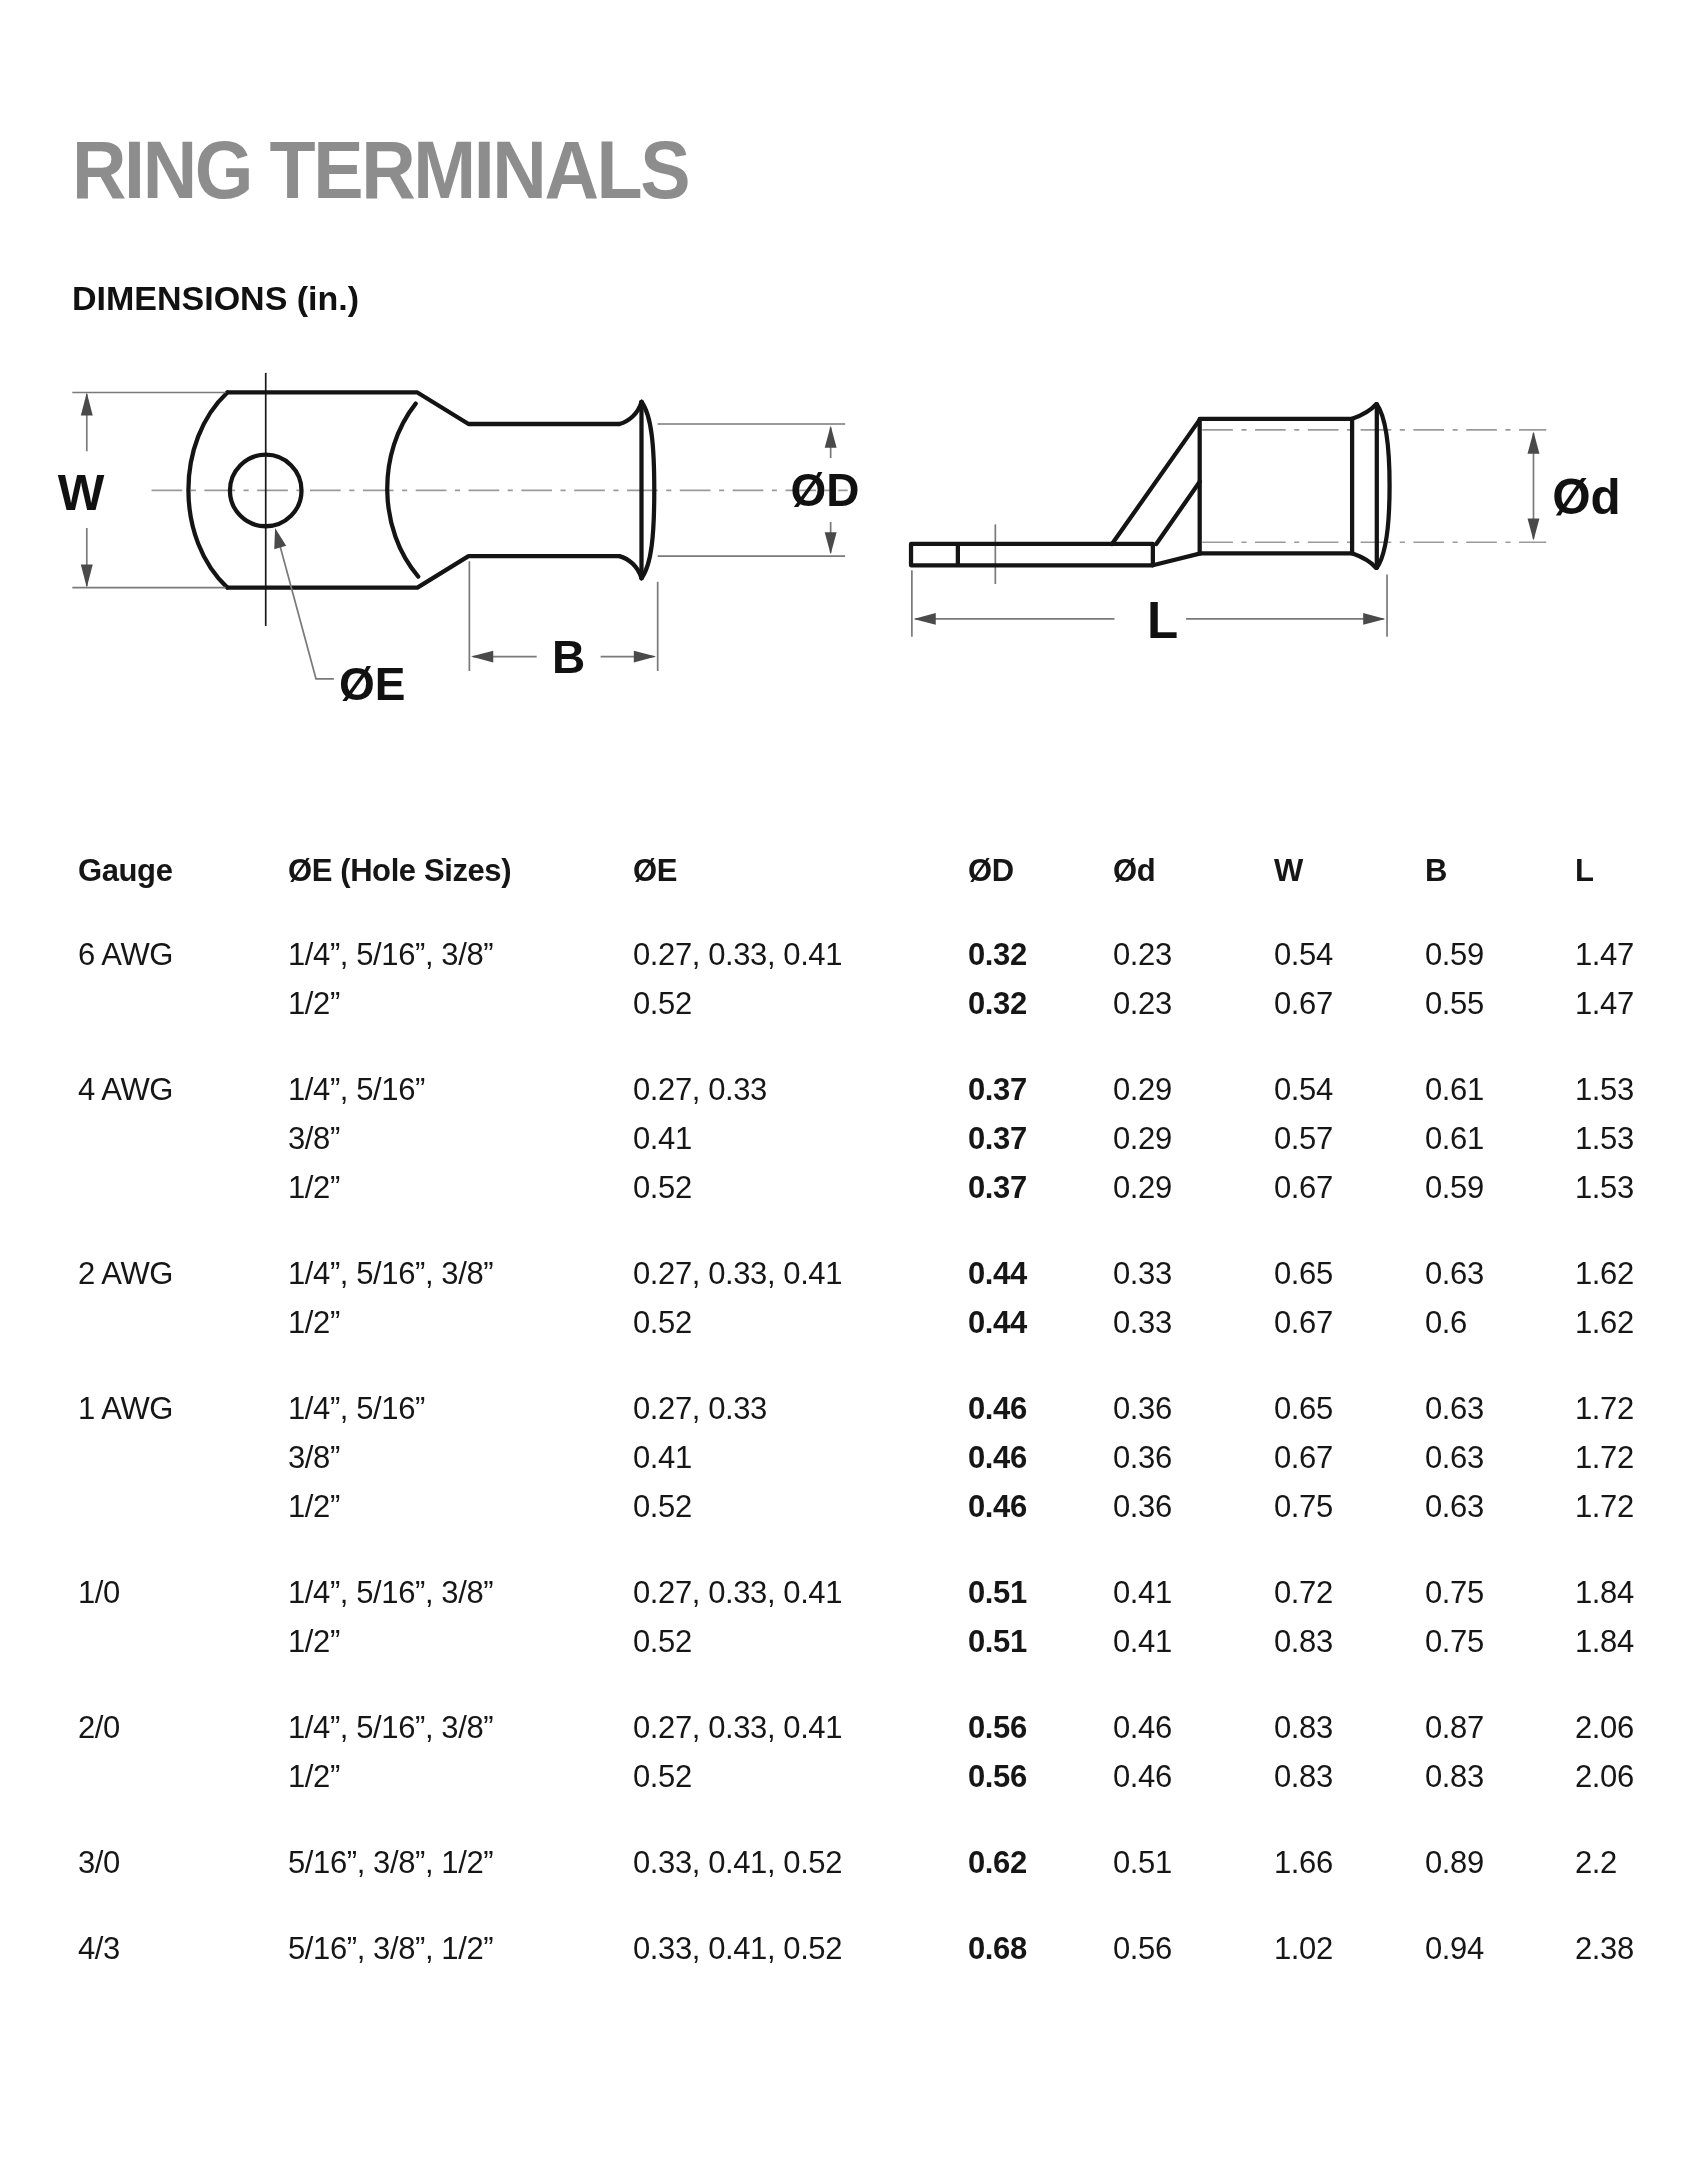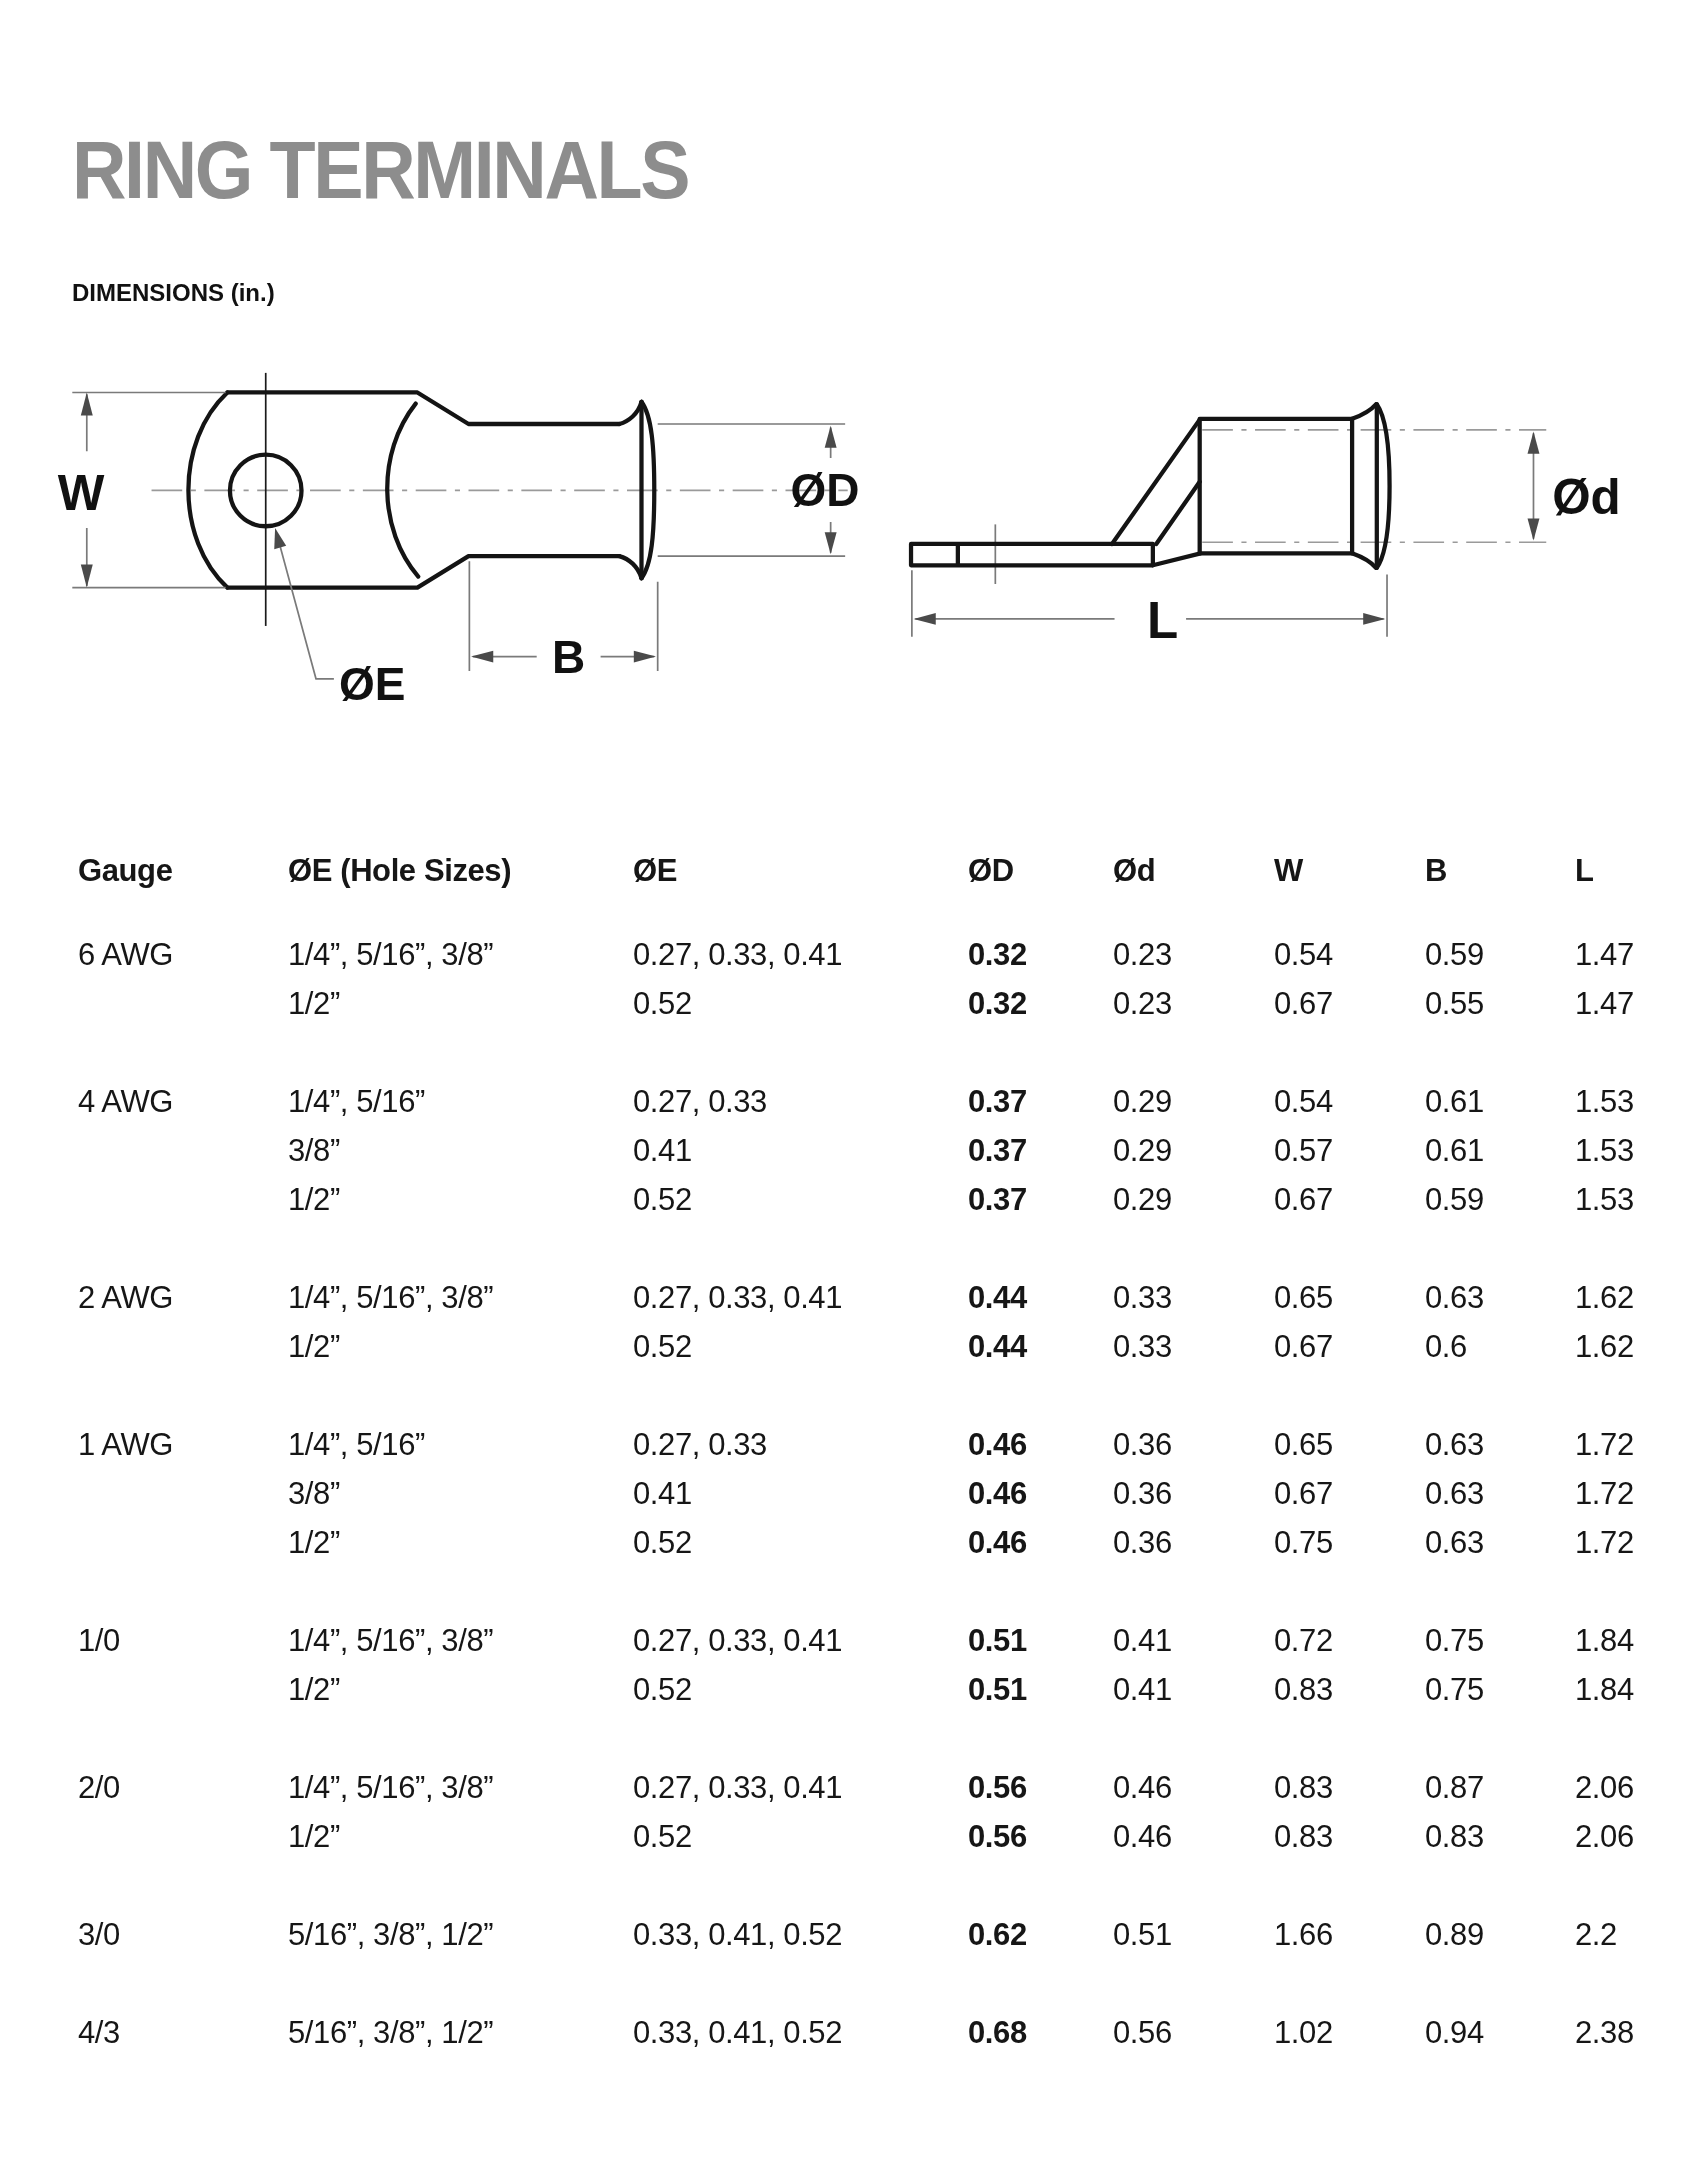--- a/index.html
+++ b/index.html
@@ -12,37 +12,37 @@
     overflow:hidden;
   }
   .page-title {
     position:absolute; left:72px; top:129px;
     font-size:82px; font-weight:bold; letter-spacing:-2.6px;
     color:#8d8d8d; line-height:1; white-space:nowrap;
     transform:scaleX(0.92); transform-origin:left center;
   }
   .section-heading {
     position:absolute; left:72px; top:281px;
-    font-size:24px; font-weight:bold; color:#111111; line-height:1;
+    font-size:34px; font-weight:bold; color:#111111; line-height:1;
   }
   svg.diagram { position:absolute; }
   #diagram-left  { left:51px;  top:366px; width:818px; height:358px; }
   #diagram-right { left:869px; top:366px; width:784px; height:281px; }
 
   .outline { fill:none; stroke:#141414; stroke-width:5; stroke-linecap:round; stroke-linejoin:round; }
   .thin-center { fill:none; stroke:#1a1a1a; stroke-width:2; }
   .centerline { fill:none; stroke:#9a9a9a; stroke-width:2; stroke-dasharray:36 10 6 10; }
   .dimline { fill:none; stroke:#7a7a7a; stroke-width:2; }
   .arrow { fill:#4a4a4a; stroke:none; }
   .dimtext { font-family:"Liberation Sans", sans-serif; font-weight:bold; fill:#111111; }
 
   .dim-table { position:absolute; left:72px; top:850px; width:1593px; }
   .trow { position:relative; height:49px; }
   .trow.first-gap { margin-top:35px; }
-  .trow.gap { margin-top:49px; }
+  .trow.gap { margin-top:37px; }
   .trow span {
     position:absolute; top:0; display:block;
     font-size:31px; line-height:41px; letter-spacing:-0.4px;
     white-space:nowrap; color:#161616;
   }
   .thead span { font-weight:bold; }
   .c1 { left:6px;text-align:center; }     .c2 { left:216px; }  .c3 { left:561px; }
   .c4 { left:896px;font-weight:bold; }.c5 { left:1041px; } .c6 { left:1202px; }
   .c7 { left:1353px; }.c8 { left:1503px; }
 </style>

